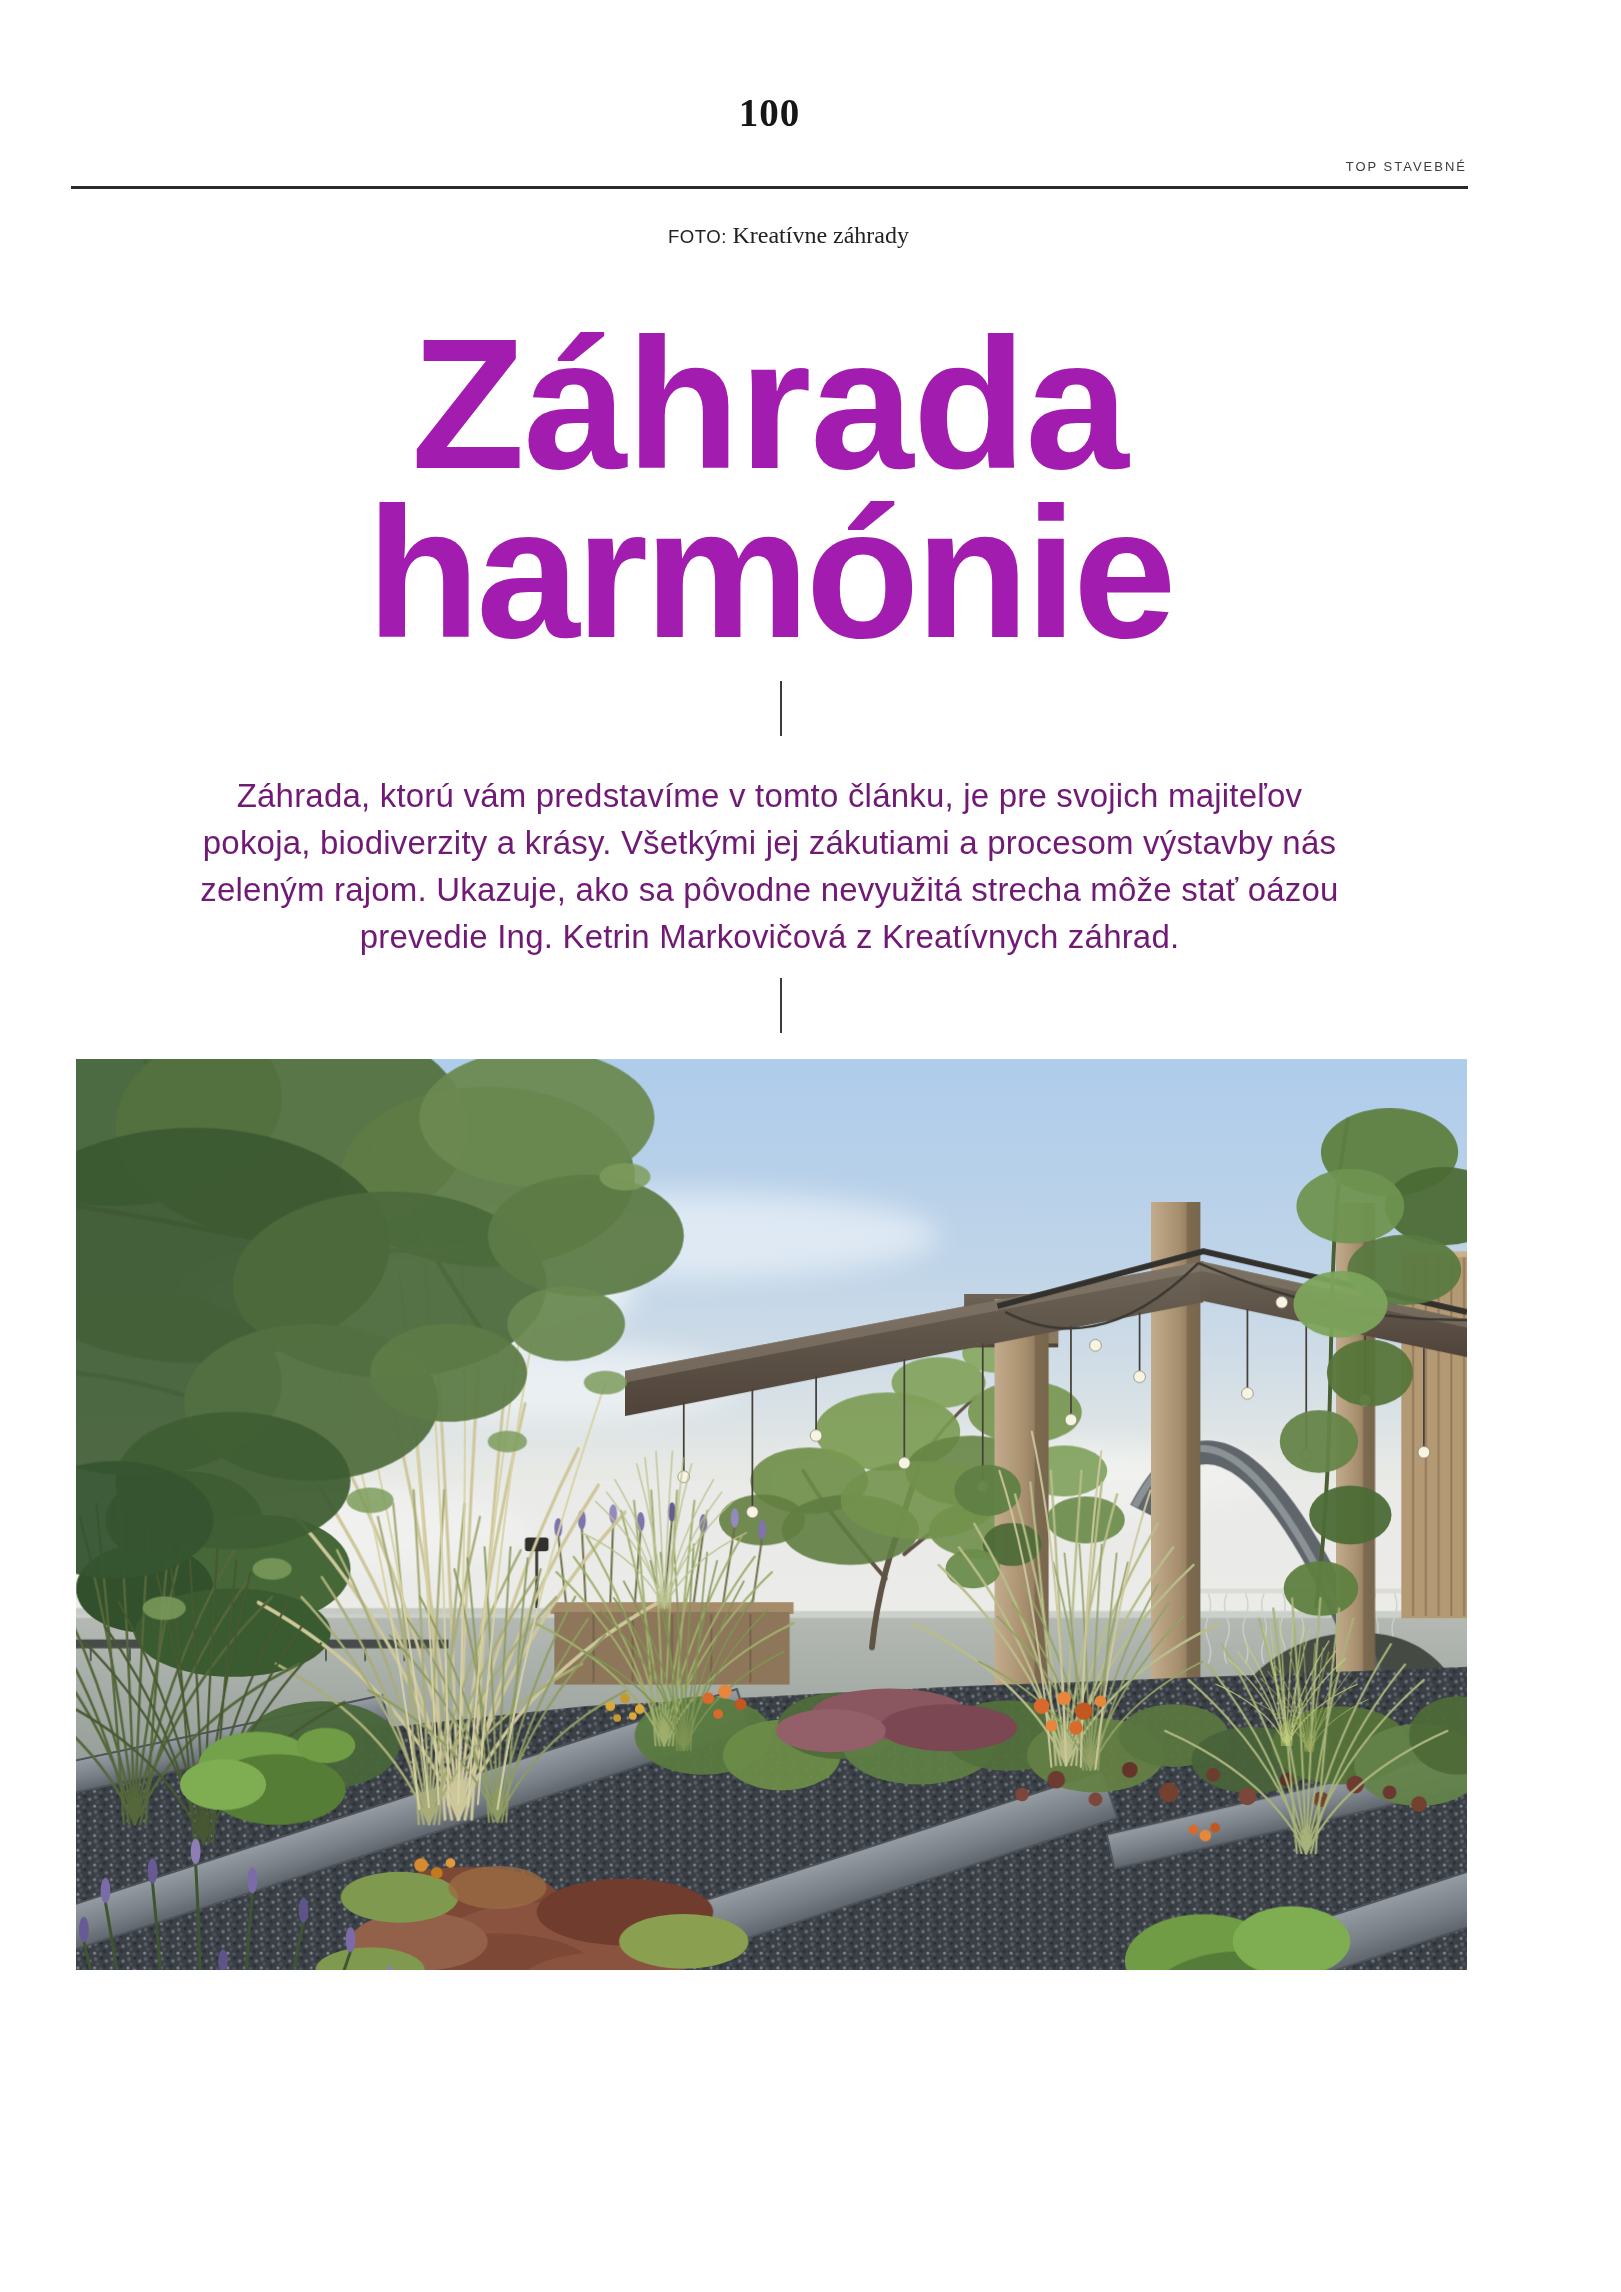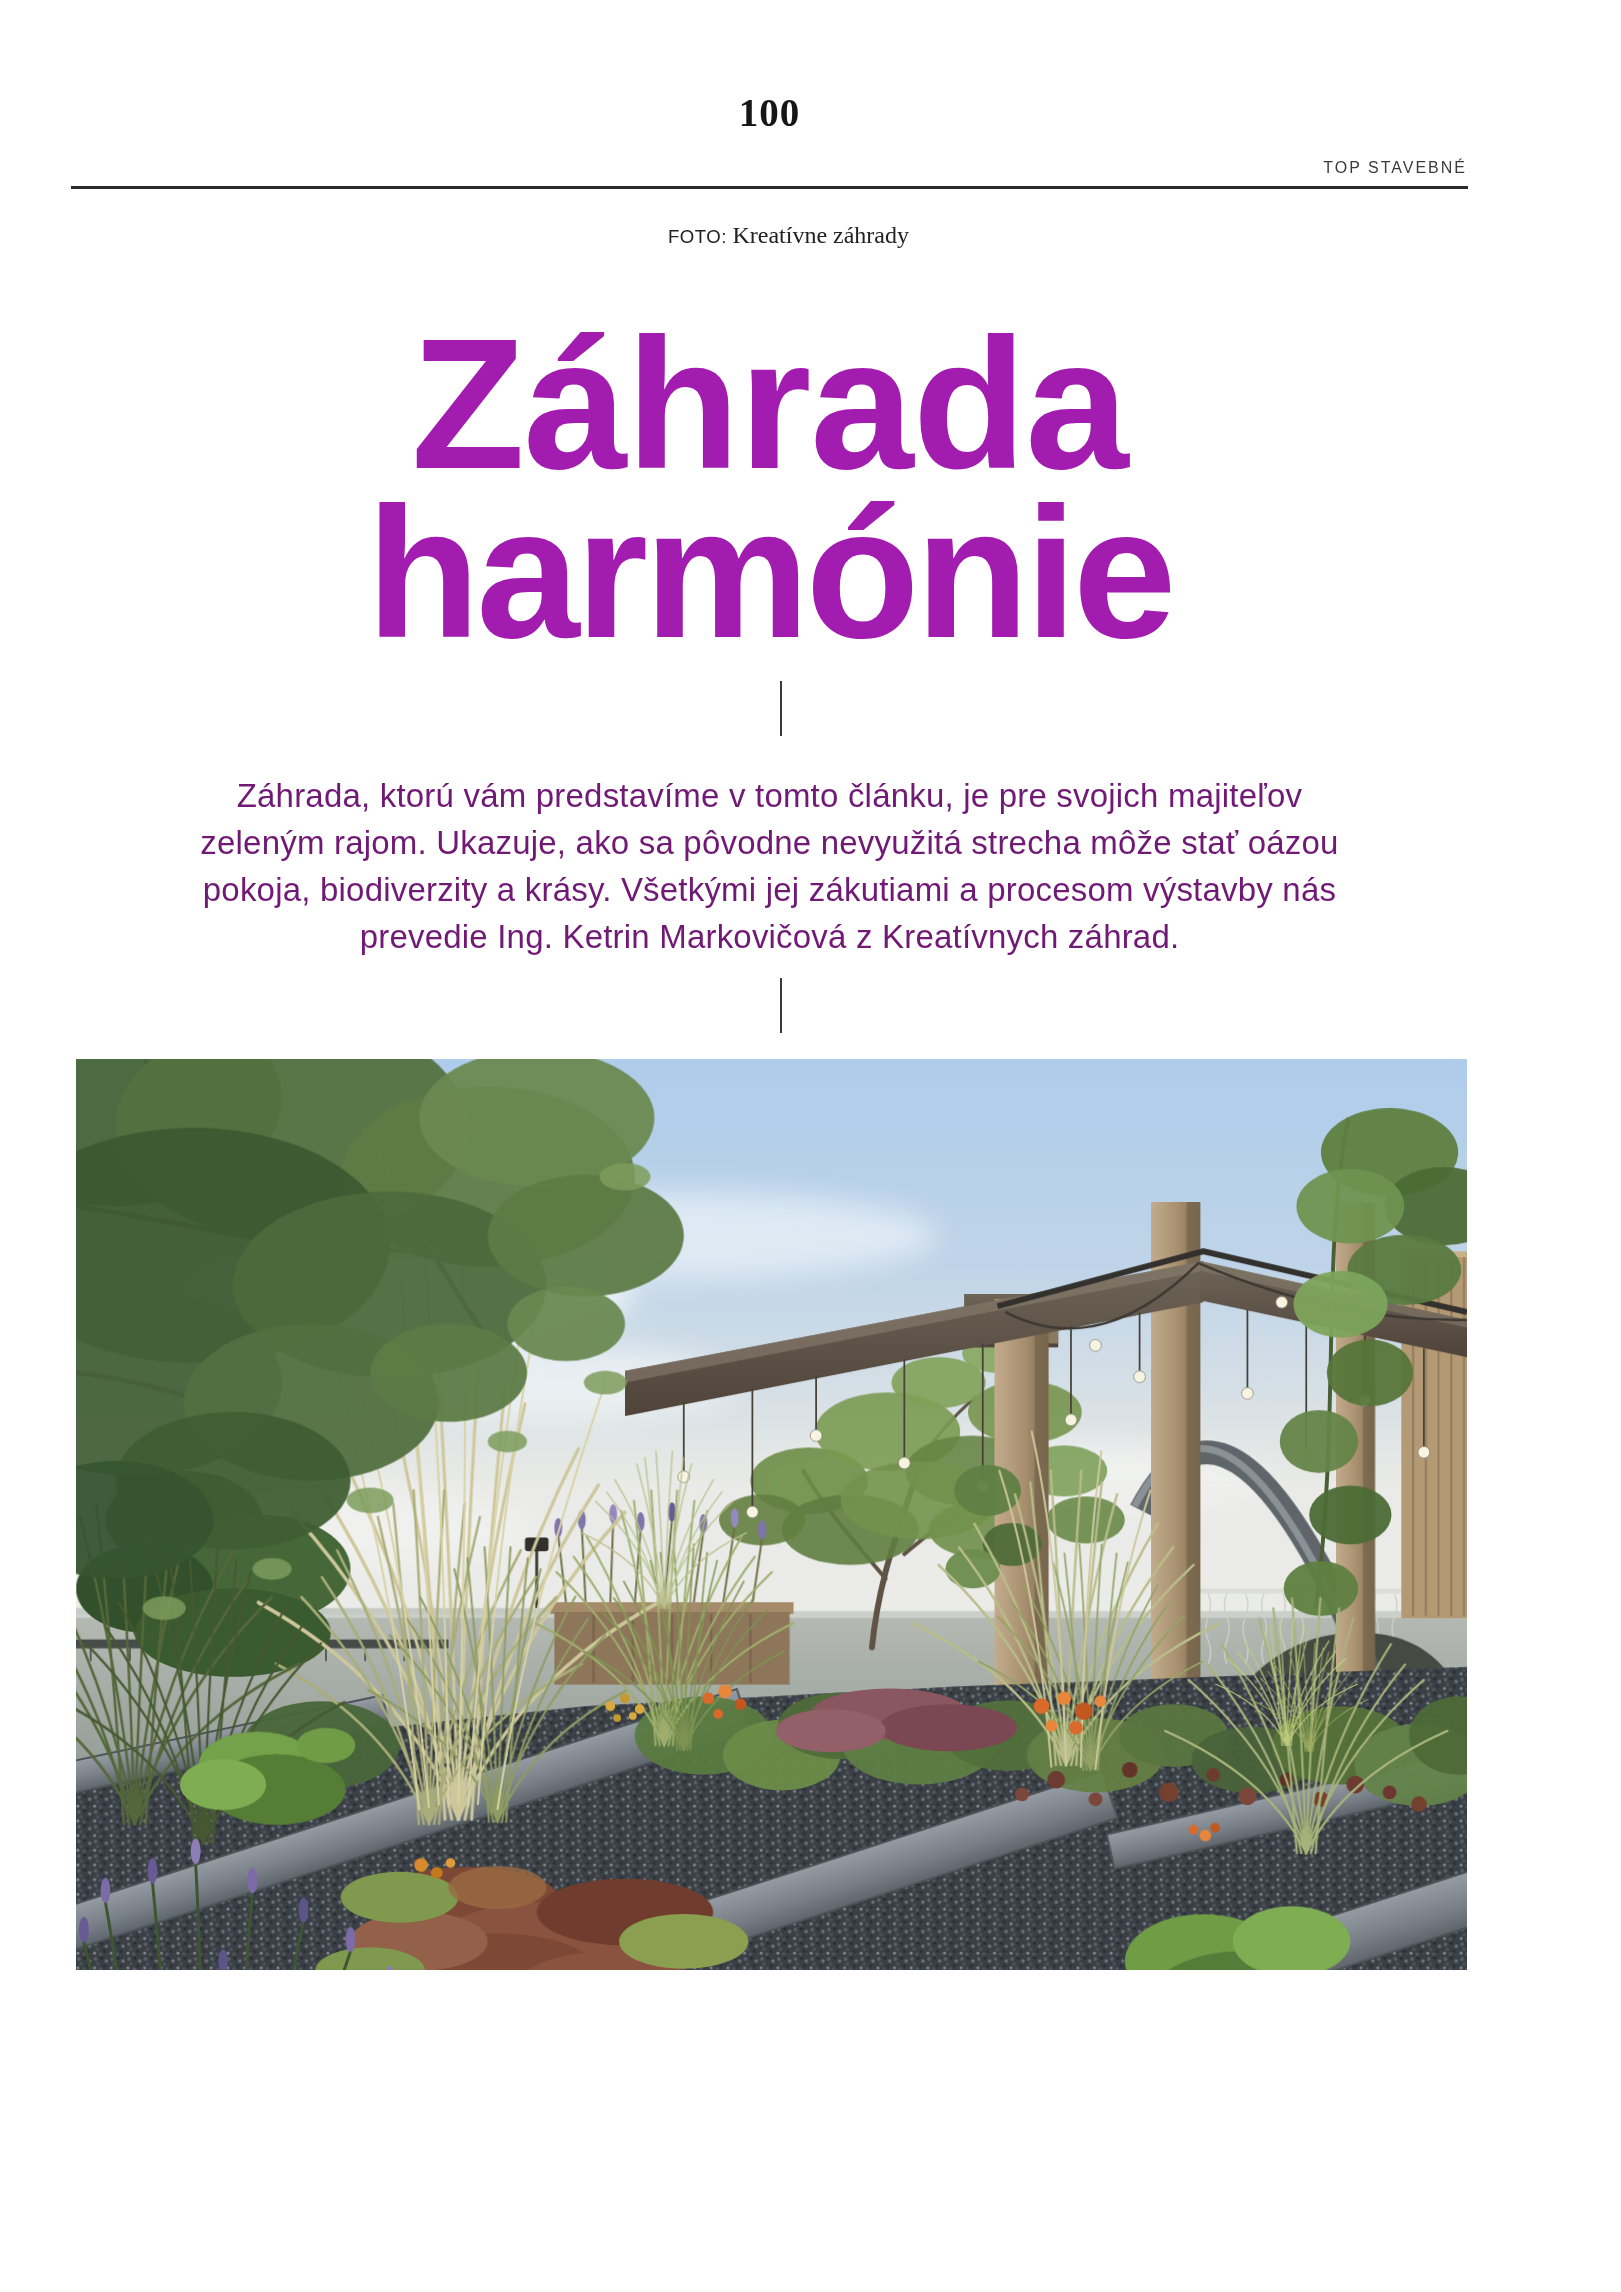--- a/index.html
+++ b/index.html
@@ -2,21 +2,21 @@
 <html><head>
 <meta charset="utf-8">
 <style>
   html,body{margin:0;padding:0;background:#ffffff;}
   .page{position:relative;width:1621px;height:1970px;background:#fff;overflow:hidden;
         font-family:"Liberation Sans",sans-serif;color:#1d1d1b;}
   .col{position:absolute;left:71px;width:1397px;text-align:center;}
   .pagenum{top:90px;font-family:"Liberation Serif","DejaVu Serif",serif;
            font-weight:bold;font-size:39px;letter-spacing:1px;color:#161616;}
   .section{top:147px;font-size:28px;letter-spacing:8.8px;color:#262626;text-indent:8.8px;}
-  .corner{position:absolute;right:154px;top:159px;font-size:16px;letter-spacing:2px;color:#3c3c3c;}
+  .corner{position:absolute;right:154px;top:159px;font-size:13px;letter-spacing:2px;color:#3c3c3c;}
   .rule{position:absolute;left:71px;top:186px;width:1397px;height:2.9px;background:#2b2b2b;}
   .credit{top:222px;font-size:19.6px;color:#222;}
   .credit b{font-weight:normal;font-size:18.6px;letter-spacing:0.5px;margin-left:38px;}
   .credit .serif{font-family:"Liberation Serif","DejaVu Serif",serif;font-size:24px;}
   .headline{top:319px;font-weight:bold;font-size:186px;line-height:169px;
             color:#a21caf;letter-spacing:-1px;}
   .headline .hl2{letter-spacing:-3.9px;}
   .headline div{white-space:nowrap;}
   .vdiv{position:absolute;left:780px;width:2px;background:#3a3a3a;}
   .vd1{top:681px;height:55px;}
@@ -42,22 +42,22 @@
 
   <h1 class="col headline" style="margin:0;position:absolute;">
     <div>Záhrada</div>
     <div class="hl2">harmónie</div>
   </h1>
 
   <div class="vdiv vd1"></div>
 
   <div class="col intro" style="position:absolute;">
     <div>Záhrada, ktorú vám predstavíme v tomto článku, je pre svojich majiteľov</div>
+    <div>pokoja, biodiverzity a krásy. Všetkými jej zákutiami a procesom výstavby nás</div>
     <div>zeleným rajom. Ukazuje, ako sa pôvodne nevyužitá strecha môže stať oázou</div>
-    <div>pokoja, biodiverzity a krásy. Všetkými jej zákutiami a procesom výstavby nás</div>
     <div>prevedie Ing. Ketrin Markovičová z Kreatívnych záhrad.</div>
   </div>
 
   <div class="vdiv vd2"></div>
 
   <figure class="photo" style="margin:0;">
     <svg width="1391" height="1159" viewBox="0 0 1419 1182" xmlns="http://www.w3.org/2000/svg">
       <defs>
         <linearGradient id="sky" x1="0" y1="0" x2="0" y2="1">
           <stop offset="0" stop-color="#aecceb"></stop>

